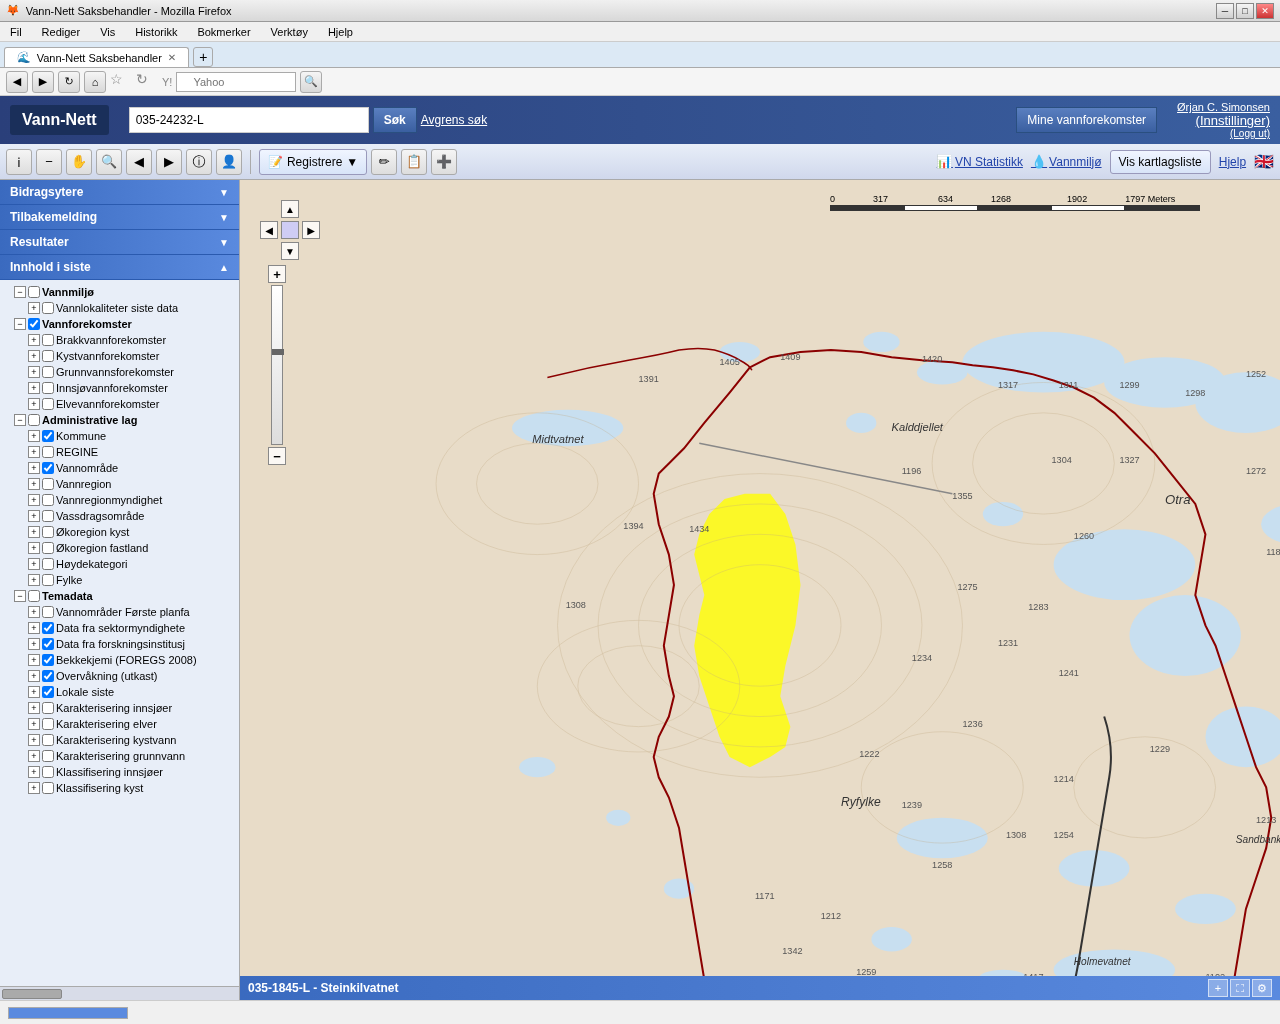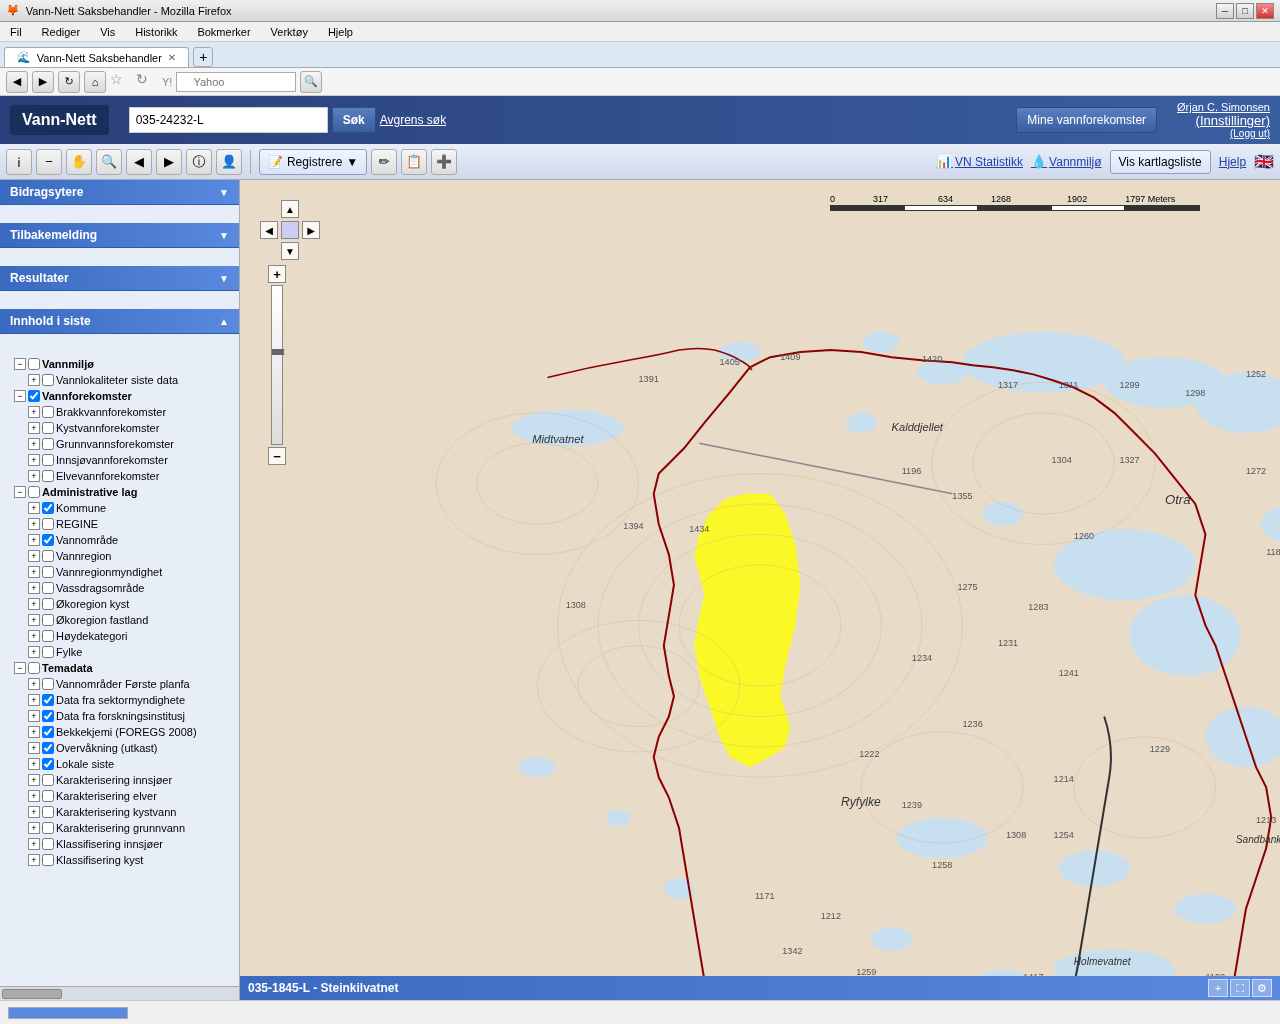--- a/index.html
+++ b/index.html
@@ -124,21 +124,21 @@
       border-radius: 3px;
       white-space: nowrap;
     }
     #search-bar {
       display: flex;
       align-items: center;
       gap: 4px;
       flex: 1;
     }
     #search-input-field {
-      width: 199px;
+      width: 240px;
       height: 26px;
       border: 1px solid #ccc;
       padding: 0 6px;
       font-size: 12px;
     }
     .search-btn {
       height: 26px;
       background: linear-gradient(to bottom, #5a7fc0, #3a5fa0);
       color: white;
       border: 1px solid #2a4f80;
@@ -235,21 +235,20 @@
 
     
     #sidebar {
       width: 240px;
       min-width: 240px;
       background: #e8eef8;
       border-right: 1px solid #aaa;
       overflow-y: auto;
       display: flex;
       flex-direction: column;
-      gap: 18px;
     }
     .sidebar-section {
       background: linear-gradient(to right, #3a6abf, #5a8adf);
       color: white;
       padding: 5px 10px;
       font-size: 12px;
       font-weight: bold;
       cursor: pointer;
       border-bottom: 1px solid #2a5aaf;
       display: flex; align-items: center; justify-content: space-between;

